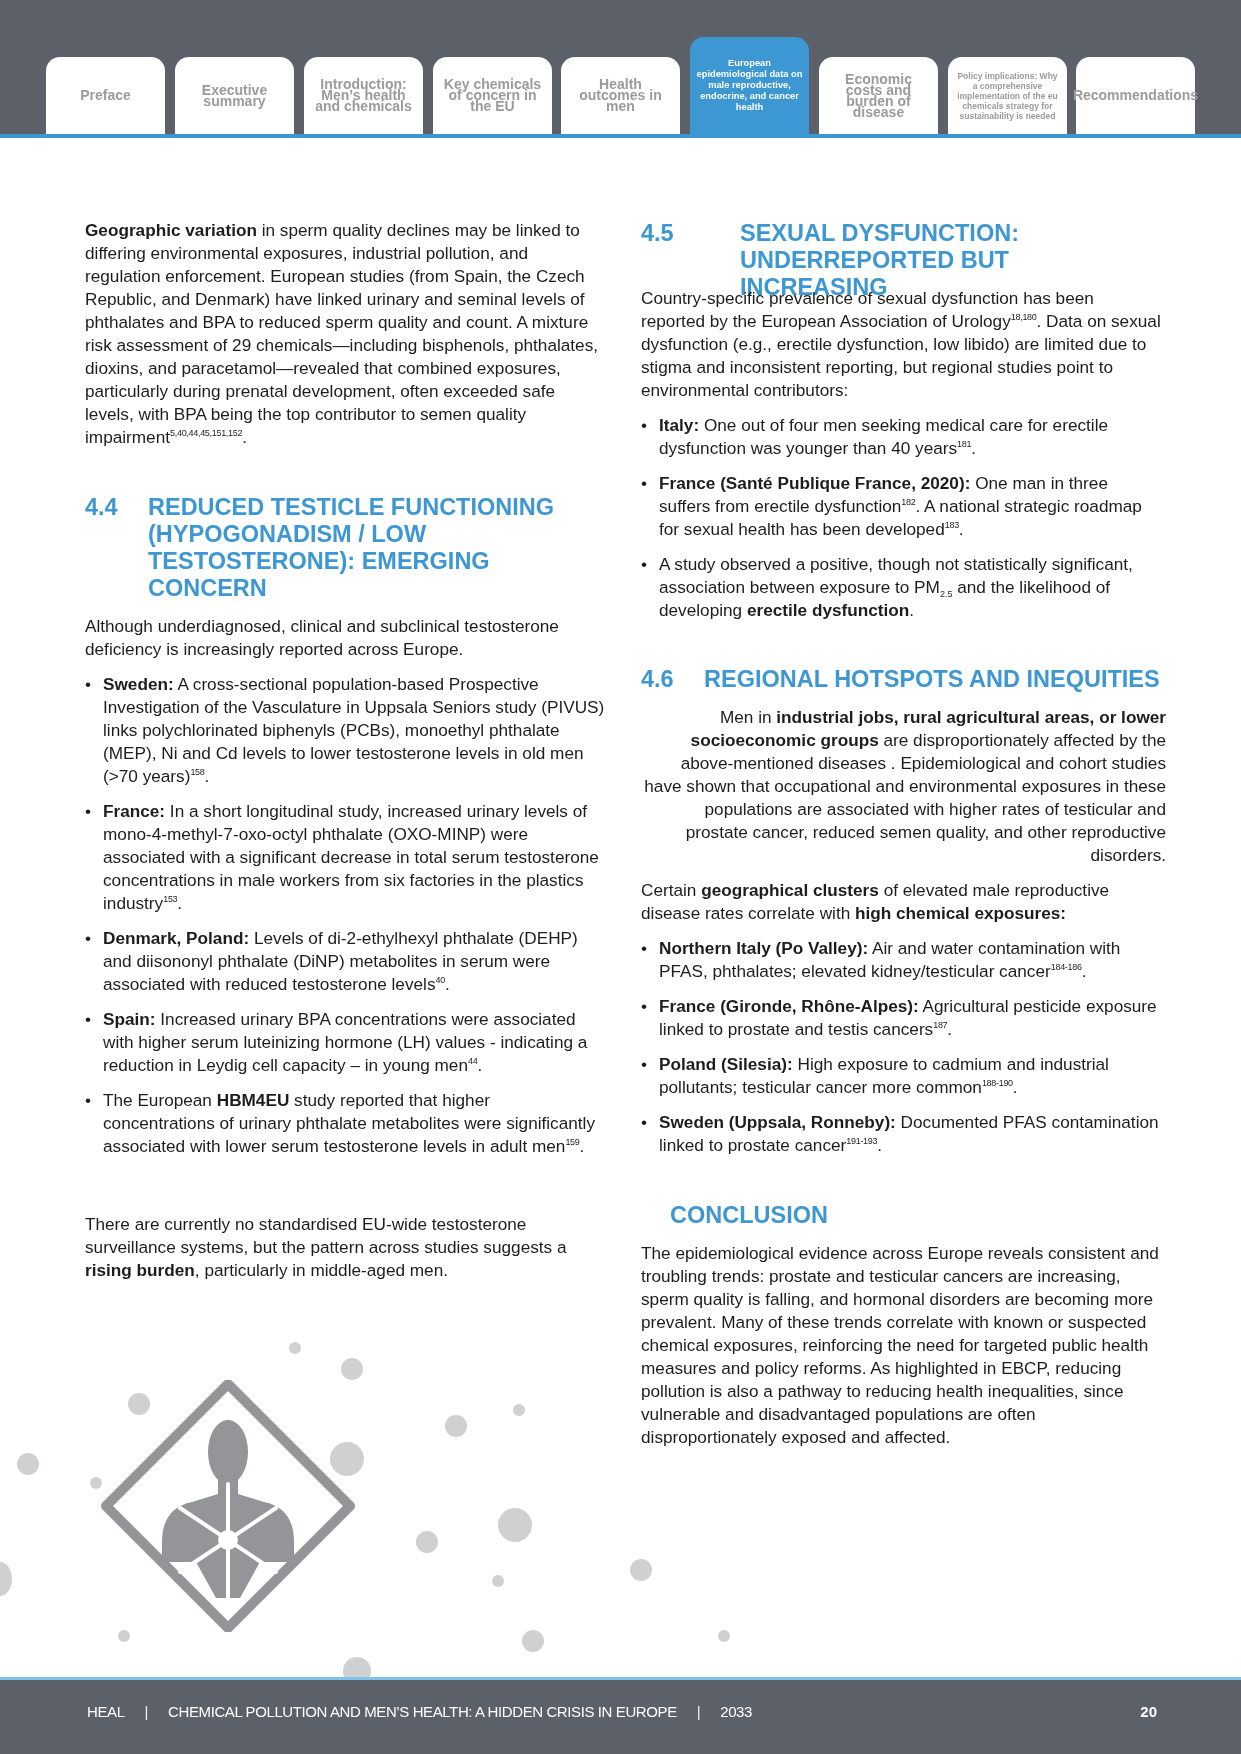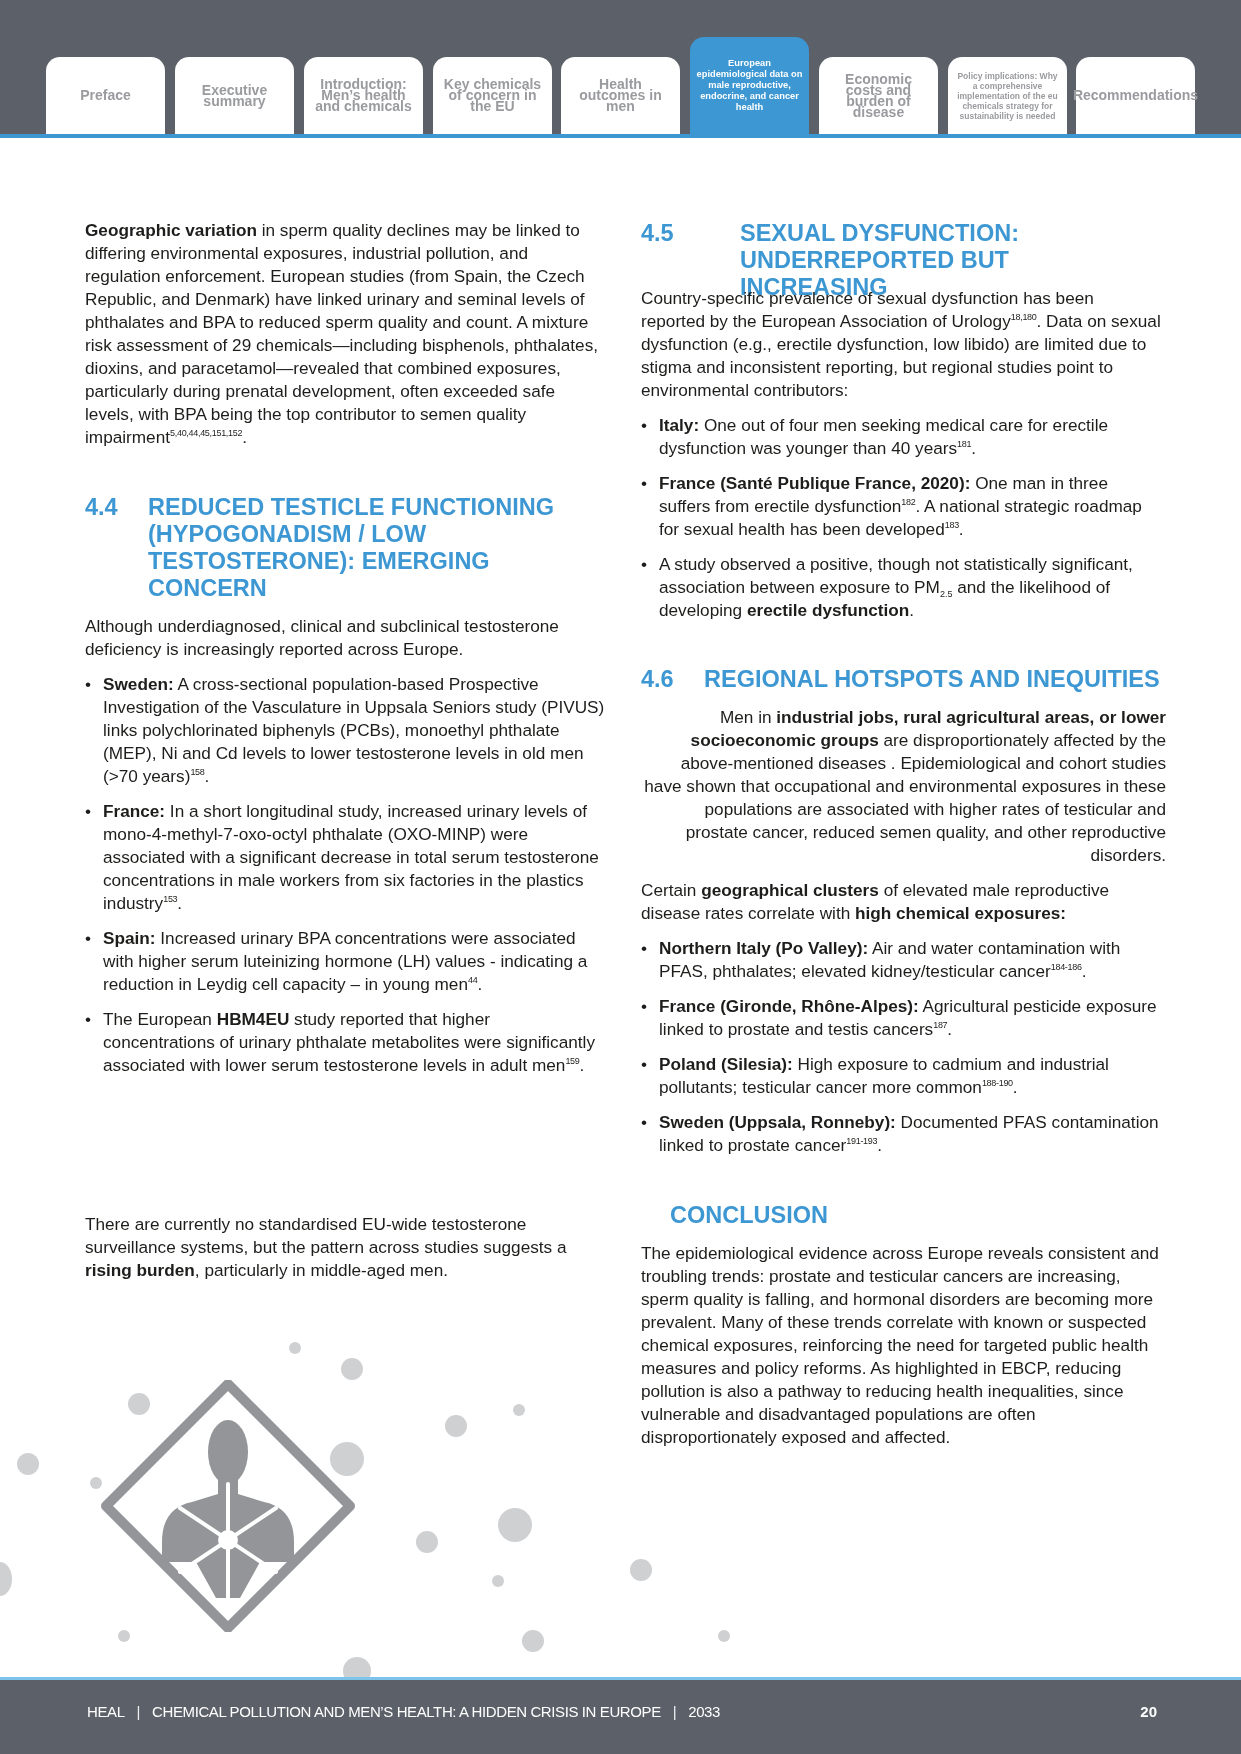--- a/index.html
+++ b/index.html
@@ -41,21 +41,21 @@
   ul.bullets li { position: relative; padding-left: 18px; margin-bottom: 12px; }
   ul.bullets li::before { content: "•"; position: absolute; left: 0; top: 0; }
 
   
   .illustration { position: absolute; left: 0; top: 1320px; width: 760px; height: 360px; }
   .dot { position: absolute; border-radius: 50%; background: #cfd0d2; }
 
   
   .footer-line { position: absolute; left: 0; top: 1677px; width: 1241px; height: 3px; background: #7ec4ea; }
   .footer { position: absolute; left: 0; top: 1680px; width: 1241px; height: 74px; background: #5c6069; color: #ffffff; }
-  .footer-text { position: absolute; left: 87px; top: 23px; font-size: 15px; letter-spacing: -0.4px; display: flex; gap: 12px; }
+  .footer-text { position: absolute; left: 87px; top: 23px; font-size: 15px; letter-spacing: -0.4px; display: flex; gap: 20px; }
   .footer-sep { opacity: 0.9; }
   .page-num { position: absolute; right: 84px; top: 23px; font-size: 15px; font-weight: bold; }
 </style>
 </head>
 <body>
 
 <div class="header"></div>
 <div class="tabs">
   <div class="tab" style="left:46px">
       <span>Preface</span>
@@ -95,20 +95,21 @@
   <div class="heading" style="position:absolute; top:494px; width:520px;">
     <span class="num">4.4</span>
     <span class="title" style="padding-right:40px;">REDUCED TESTICLE FUNCTIONING (HYPOGONADISM / LOW TESTOSTERONE): EMERGING CONCERN</span>
   </div>
 
   <p class="body" style="position:absolute; top:615px; width:520px;">Although underdiagnosed, clinical and subclinical testosterone deficiency is increasingly reported across Europe.</p>
 
   <ul class="bullets" style="position:absolute; top:673px; width:520px;">
     <li><b>Sweden:</b><span> A cross-sectional population-based Prospective Investigation of the Vasculature in Uppsala Seniors study (PIVUS) links polychlorinated biphenyls (PCBs), monoethyl phthalate (MEP), Ni and Cd levels to lower testosterone levels in old men (&gt;70 years)</span><sup>158</sup><span>.</span></li>
     <li><b>France:</b><span> In a short longitudinal study, increased urinary levels of mono-4-methyl-7-oxo-octyl phthalate (OXO-MINP) were associated with a significant decrease in total serum testosterone concentrations in male workers from six factories in the plastics industry</span><sup>153</sup><span>.</span></li>
+    <li><b>Denmark, Poland:</b><span> Levels of di-2-ethylhexyl phthalate (DEHP) and diisononyl phthalate (DiNP) metabolites in serum were associated with reduced testosterone levels</span><sup>40</sup><span>.</span></li>
     <li><b>Spain:</b><span> Increased urinary BPA concentrations were associated with higher serum luteinizing hormone (LH) values - indicating a reduction in Leydig cell capacity – in young men</span><sup>44</sup><span>.</span></li>
     <li><span>The European </span><b>HBM4EU</b><span> study reported that higher concentrations of urinary phthalate metabolites were significantly associated with lower serum testosterone levels in adult men</span><sup>159</sup><span>.</span></li>
   </ul>
 
   <p class="body" style="position:absolute; top:1213px; width:520px;">
     <span>There are currently no standardised EU-wide testosterone surveillance systems, but the pattern across studies suggests a </span><b>rising burden</b><span>, particularly in middle-aged men.</span>
   </p>
 </div>
 
 <div class="col right">

